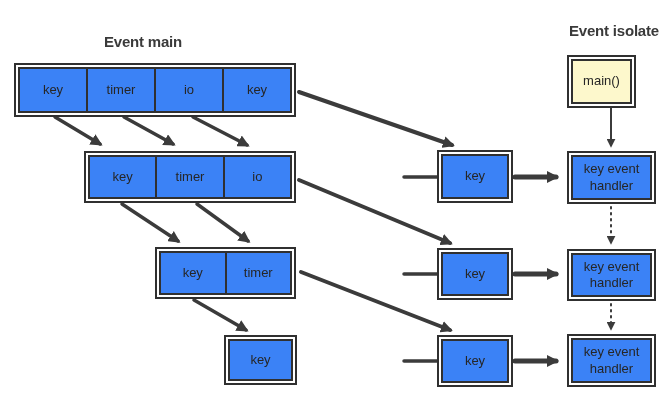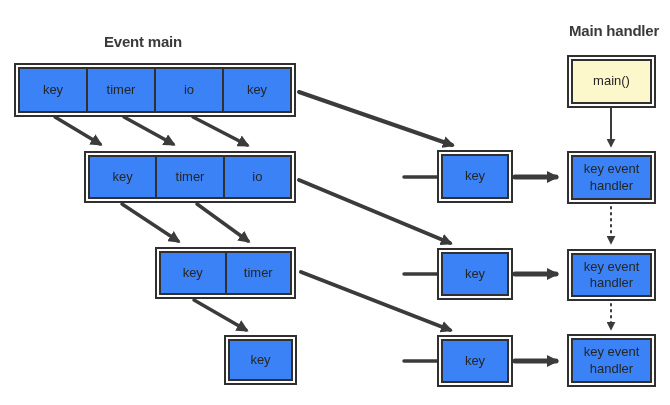--- a/index.html
+++ b/index.html
@@ -68,21 +68,21 @@
     <line class="arrow" x1="515" y1="274" x2="556" y2="274" stroke-width="5" marker-end="url(#ah)"></line>
     <line class="arrow" x1="515" y1="361" x2="556" y2="361" stroke-width="5" marker-end="url(#ah)"></line>
 
     <line class="arrow" x1="611" y1="108" x2="611" y2="145" stroke-width="2" marker-end="url(#ahs)"></line>
 
     <line class="arrow" x1="611" y1="207" x2="611" y2="242" stroke-width="2" stroke-dasharray="1.5 4.5" marker-end="url(#ahs)"></line>
     <line class="arrow" x1="611" y1="304" x2="611" y2="328" stroke-width="2" stroke-dasharray="1.5 4.5" marker-end="url(#ahs)"></line>
   </svg>
 
   <div class="heading" style="left:104px;top:33px">Event main</div>
-  <div class="heading" style="left:569px;top:22px">Main handler</div>
+  <div class="heading" style="left:569px;top:22px">Event isolate</div>
 
   <div class="qbox" style="left:14px;top:63px;width:282px;height:54px">
     <div class="cell">key</div>
     <div class="cell">timer</div>
     <div class="cell">io</div>
     <div class="cell">key</div>
   </div>
 
   <div class="qbox" style="left:84px;top:151px;width:212px;height:52px">
     <div class="cell">key</div>
@@ -102,21 +102,21 @@
   <div class="qbox" style="left:437px;top:150px;width:76px;height:53px">
     <div class="cell">key</div>
   </div>
   <div class="qbox" style="left:437px;top:248px;width:76px;height:52px">
     <div class="cell">key</div>
   </div>
   <div class="qbox" style="left:437px;top:335px;width:76px;height:52px">
     <div class="cell">key</div>
   </div>
 
-  <div class="qbox" style="left:567px;top:55px;width:89px;height:53px">
+  <div class="qbox" style="left:567px;top:55px;width:69px;height:53px">
     <div class="cell yellow">main()</div>
   </div>
 
   <div class="qbox" style="left:567px;top:151px;width:89px;height:53px">
     <div class="cell">key event handler</div>
   </div>
   <div class="qbox" style="left:567px;top:249px;width:89px;height:52px">
     <div class="cell">key event handler</div>
   </div>
   <div class="qbox" style="left:567px;top:334px;width:89px;height:53px">

